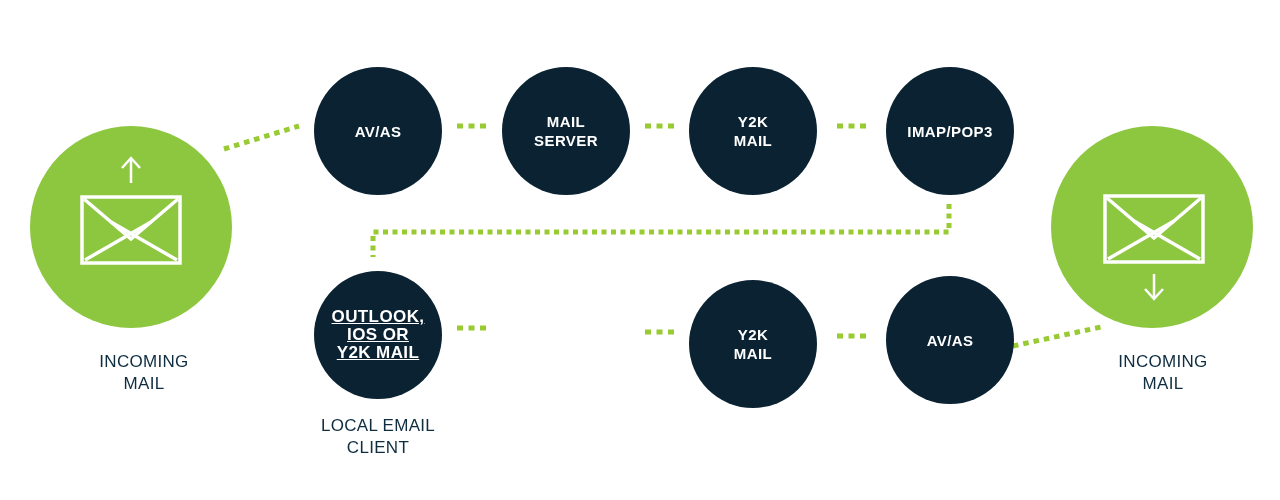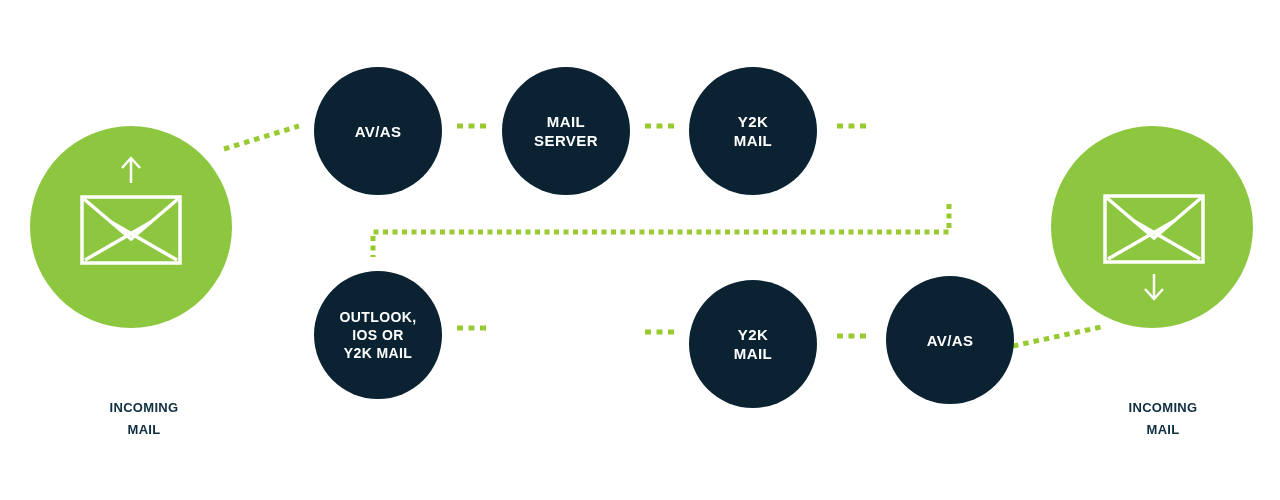--- a/index.html
+++ b/index.html
@@ -46,34 +46,34 @@
   }
   .node-label {
     color: #ffffff;
     font-weight: bold;
     font-size: 15px;
     line-height: 19px;
     letter-spacing: 0.4px;
     white-space: pre-line;
   }
   .node-label.small {
-    font-size: 14px;
+    font-size: 17px;
     line-height: 18px;
+    text-decoration: underline;
   }
   .caption {
     position: absolute;
     width: 200px;
     text-align: center;
     color: var(--label-navy, #0e2d41);
-    font-weight: bold;
-    font-size: 13px;
+    font-weight: normal;
+    font-size: 17px;
     line-height: 22px;
     letter-spacing: 0.3px;
     white-space: pre-line;
-    margin-top: 46px;
   }
   .icon-wrap {
     position: absolute;
     pointer-events: none;
   }
   .envelope-stroke {
     stroke: #ffffff;
     fill: none;
     stroke-width: 3.5;
   }
@@ -118,33 +118,38 @@
     <div class="node-label">AV/AS</div>
   </div>
   <div class="node" style="left:502px; top:67px;">
     <div class="node-label">MAIL
 SERVER</div>
   </div>
   <div class="node" style="left:689px; top:67px;">
     <div class="node-label">Y2K
 MAIL</div>
   </div>
+  <div class="node" style="left:886px; top:67px;">
+    <div class="node-label">IMAP/POP3</div>
+  </div>
 
   <div class="node" style="left:314px; top:271px;">
     <div class="node-label small">OUTLOOK,
 IOS OR
 Y2K MAIL</div>
   </div>
   <div class="node" style="left:689px; top:280px;">
     <div class="node-label">Y2K
 MAIL</div>
   </div>
   <div class="node" style="left:886px; top:276px;">
     <div class="node-label">AV/AS</div>
   </div>
+  <div class="caption" style="left:278px; top:415px;">LOCAL EMAIL
+CLIENT</div>
 
   <div class="endpoint" style="left:1051px; top:126px;"></div>
   <div class="icon-wrap" style="left:1094px; top:188px;">
     <svg width="120" height="140" viewBox="0 0 120 140">
       <rect class="envelope-stroke" x="11" y="8" width="98" height="66"></rect>
       <path class="envelope-stroke" d="M13,10 L60,50 L107,10"></path>
       <path class="envelope-stroke" d="M14,71 L80,33"></path>
       <path class="envelope-stroke" d="M106,71 L40,33"></path>
       <path class="arrow-stroke" d="M60,86 V109"></path>
       <path class="arrow-stroke" d="M51,101 L60,111 L69,101"></path>

